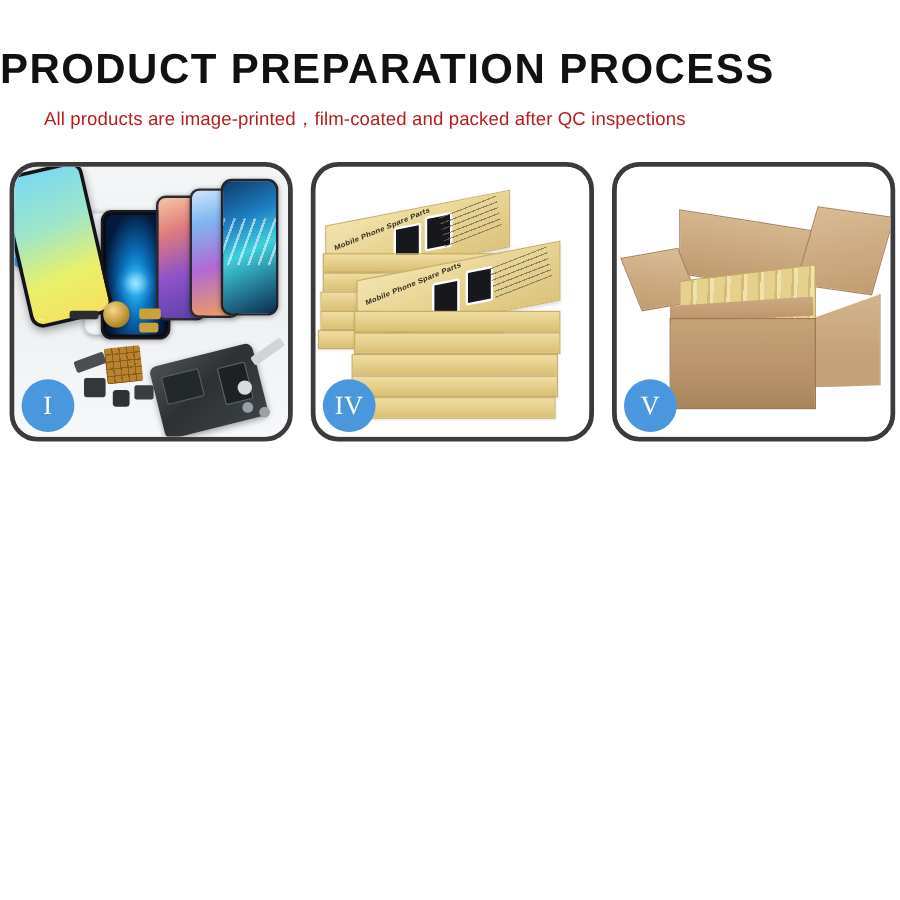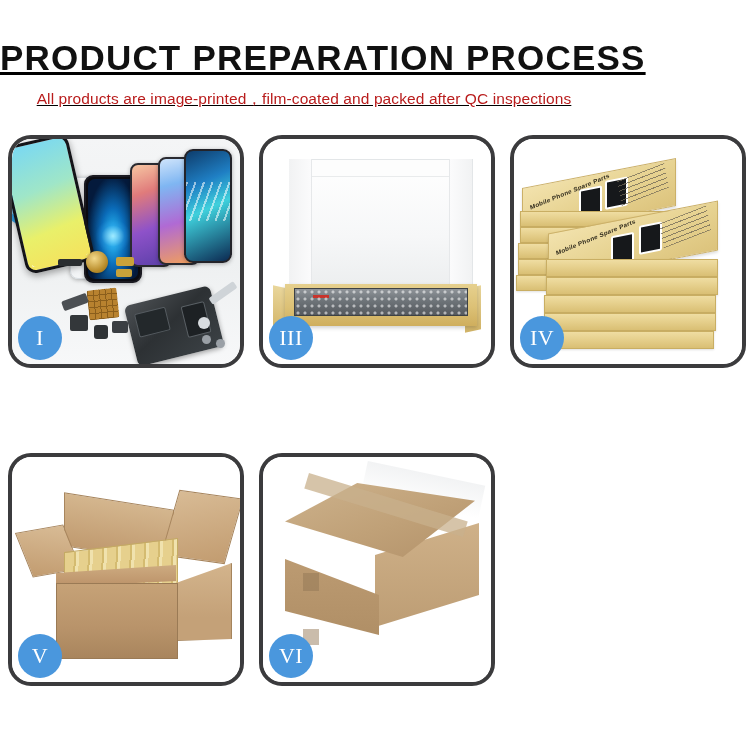--- a/index.html
+++ b/index.html
@@ -14,21 +14,20 @@
     font-family: "Liberation Sans", sans-serif;
     position: relative;
   }
 
   
   .header {
     position: absolute;
     left: 0; top: 0;
     width: 608px;
     text-align: center;
-    text-decoration: underline;
   }
   .title {
     margin: 0;
     padding-top: 38px;
     font-size: 35px;
     font-weight: 700;
     letter-spacing: 1.2px;
     color: #111111;
     font-family: "Liberation Sans", sans-serif;
     white-space: nowrap;
@@ -438,35 +437,20 @@
       <div class="tinypart tp8"></div>
       <div class="tinypart tp9"></div>
       <div class="tinypart tp10"></div>
       <div class="tinypart tp11"></div>
       <div class="tinypart tp12"></div>
     </div>
     <div class="badge">I</div>
   </div>
 
 
-  <div class="panel">
-    <div class="panel-stage p3">
-      <div class="foam-back"></div>
-      <div class="foam-flap-l"></div>
-      <div class="foam-flap-r"></div>
-      <div class="kraft-left-wall"></div>
-      <div class="kraft-right-wall"></div>
-      <div class="kraft-tray">
-        <div class="inner">
-          <div class="redmark"></div>
-        </div>
-      </div>
-    </div>
-    <div class="badge">III</div>
-  </div>
 
   <div class="panel">
     <div class="panel-stage p4">
       <div class="stack">
 
         <div class="lid" style="left:6px; top:18px; width:152px; height:46px;">
           <span class="label">Mobile Phone Spare Parts</span>
           <div class="pic" style="left:56px; top:12px;"></div>
           <div class="pic" style="left:82px; top:8px;"></div>
           <div class="lines"></div>
@@ -499,26 +483,14 @@
       <div class="flap-right"></div>
       <div class="flap-left"></div>
       <div class="inner-goods"></div>
       <div class="carton-toprim"></div>
       <div class="carton-side"></div>
       <div class="carton-front"></div>
     </div>
     <div class="badge">V</div>
   </div>
 
-  <div class="panel">
-    <div class="panel-stage p6">
-      <div class="shadow6"></div>
-      <div class="box6-right"></div>
-      <div class="box6-left"></div>
-      <div class="box6-top"></div>
-      <div class="tape6"></div>
-      <div class="tab6a"></div>
-      <div class="tab6b"></div>
-    </div>
-    <div class="badge">VI</div>
-  </div>
 
 </div>
 
 </body></html>

